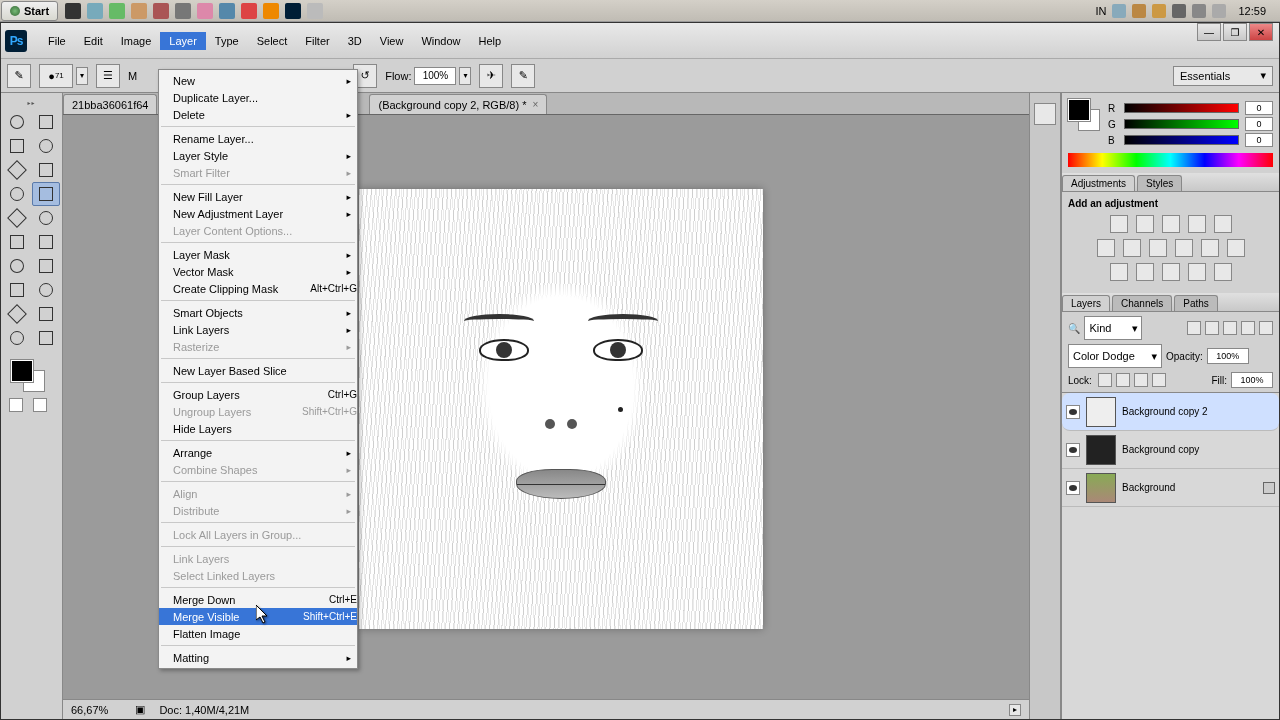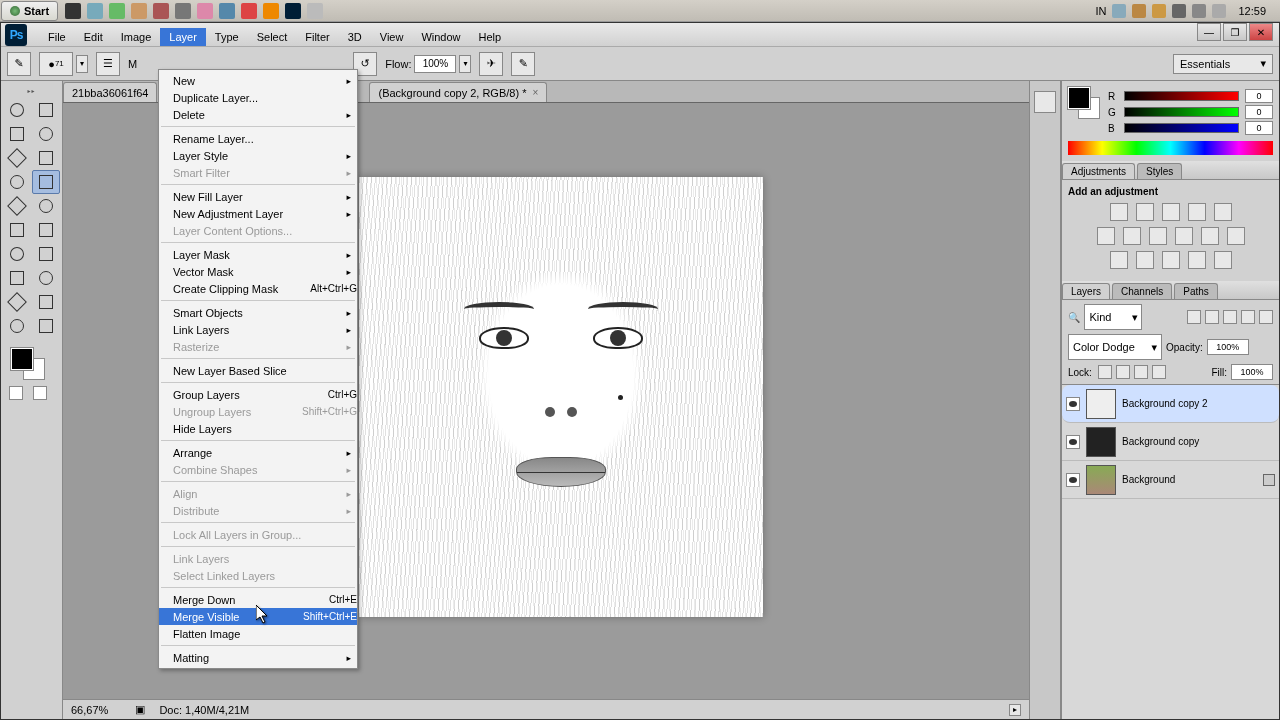--- a/index.html
+++ b/index.html
@@ -16,21 +16,21 @@
 .tb-tray .tray-icon { width: 14px; height: 14px; background: #888; border-radius: 2px; }
 .tb-clock { font-size: 11px; padding: 0 6px; }
 
 
 .app-frame { position: absolute; top: 22px; left: 0; right: 0; bottom: 0; background: #535353; display: flex; flex-direction: column; border: 1px solid #333; }
 .window-controls { position: absolute; right: 6px; top: 0; display: flex; gap: 2px; z-index: 50; }
 .window-controls div { width: 24px; height: 18px; background: linear-gradient(#e8e8e8,#c8c8c8); border: 1px solid #888; display: flex; align-items: center; justify-content: center; font-size: 10px; }
 .window-controls .close { background: linear-gradient(#e88,#c44); }
 
 
-.menubar { height: 24px; background: linear-gradient(#e9e9e9,#d1d1d1); display: flex; align-items: flex-end; padding: 0 4px; border-bottom: 1px solid #aaa; }
+.menubar { height: 36px; background: linear-gradient(#e9e9e9,#d1d1d1); display: flex; align-items: center; padding: 0 4px; border-bottom: 1px solid #aaa; }
 .ps-icon { width: 22px; height: 22px; background: #001e36; color: #31a8ff; font-weight: bold; display: flex; align-items: center; justify-content: center; border-radius: 3px; margin-right: 12px; letter-spacing: -1px; font-size: 12px; }
 .menu-item { padding: 3px 9px; cursor: default; }
 .menu-item.open { background: #3875d7; color: #fff; }
 
 
 .options-bar { height: 34px; background: #d1d1d1; display: flex; align-items: center; padding: 0 6px; gap: 8px; border-bottom: 1px solid #888; }
 .opt-icon { width: 24px; height: 24px; border: 1px solid #888; background: #e8e8e8; display: flex; align-items: center; justify-content: center; }
 .opt-field { display: flex; align-items: center; gap: 3px; }
 .opt-input { width: 42px; height: 18px; background: #fff; border: 1px solid #888; text-align: center; font-size: 10px; line-height: 16px; }
 .opt-drop { width: 12px; height: 18px; border: 1px solid #888; background: #e8e8e8; font-size: 8px; display:flex; align-items:center; justify-content:center; }
@@ -100,21 +100,21 @@
 .rgb-val { width:28px; height:14px; background:#fff; border:1px solid #888; text-align:center; font-size:9px; line-height:12px; }
 .spectrum { height:14px; margin-top:4px; background:linear-gradient(to right,red,yellow,lime,cyan,blue,magenta,red); }
 
 .adj-title { font-size:10px; font-weight:bold; margin-bottom:6px; }
 .adj-row { display:flex; gap:8px; justify-content:center; margin:6px 0; }
 .adj-icon { width:18px; height:18px; border:1px solid #888; background:#e8e8e8; }
 
 .layers-panel { flex:1; display:flex; flex-direction:column; }
 .layers-controls { padding:4px 6px; display:flex; flex-direction:column; gap:4px; }
 .lc-row { display:flex; align-items:center; gap:4px; }
-.lc-select { flex:0 0 auto; width:58px; height:18px; background:#fff; border:1px solid #888; font-size:9px; padding:12px 4px; display:flex; align-items:center; justify-content:space-between; }
+.lc-select { flex:0 0 auto; width:58px; height:24px; background:#fff; border:1px solid #888; font-size:9px; padding:0 4px; display:flex; align-items:center; justify-content:space-between; }
 .lc-select.wide { width:94px; }
 .lc-label { font-size:10px; }
 .lc-input { width:42px; height:16px; background:#fff; border:1px solid #888; text-align:center; font-size:9px; line-height:14px; }
 .lc-icons { display:flex; gap:4px; margin-left:auto; }
 .lc-icon { width:14px; height:14px; border:1px solid #888; background:#e8e8e8; }
 .lock-icons { display:flex; gap:4px; align-items:center; }
 .lock-icons .lbl { font-size:10px; margin-right:2px; }
 
 .layer-list { flex:1; background:#d8d8d8; border-top:1px solid #888; overflow:auto; }
 .layer-row { height:38px; display:flex; align-items:center; border-bottom:1px solid #bbb; padding:0 4px; gap:6px; }

